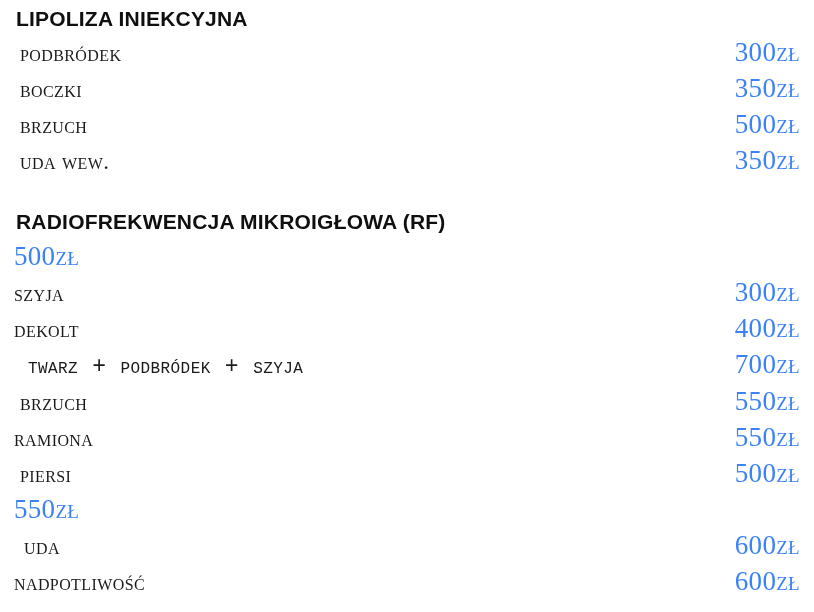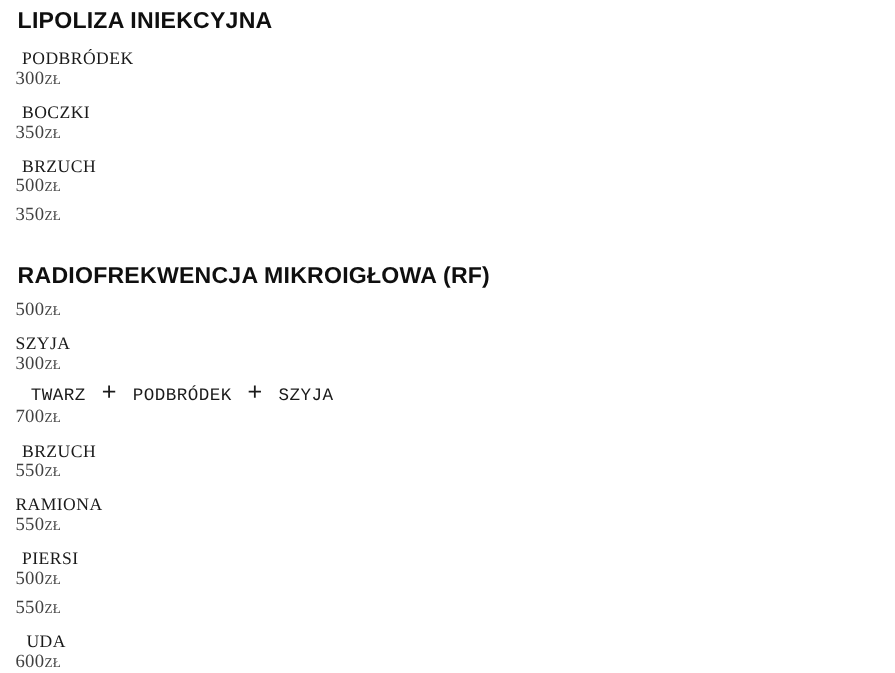--- a/index.html
+++ b/index.html
@@ -35,38 +35,37 @@
   }
   .rows {
     display: block;
   }
   .row {
     display: flex;
     align-items: baseline;
     justify-content: space-between;
     line-height: 1.0;
     padding: 4px 0 5px 0;
-    flex-direction: column;
   }
   .item {
     font-family: "Liberation Serif", serif;
     font-size: 23px;
     font-variant: small-caps;
     text-transform: lowercase;
     letter-spacing: 0.4px;
     color: #1a1a1a;
     white-space: nowrap;
   }
   .price {
     font-family: "Liberation Serif", serif;
-    font-size: 17px;
+    font-size: 27px;
     font-variant: small-caps;
     text-transform: lowercase;
     letter-spacing: 0.3px;
-    color: #404040;
+    color: #3b82f6;
     white-space: nowrap;
     text-align: center;
   }
   .indent-1 { padding-left: 6px; }
   .indent-2 { padding-left: 10px; }
   .indent-3 { padding-left: 14px; font-family: Liberation Mono, monospace; }
   .gap { height: 30px; }
 </style>
 </head>
 <body>
@@ -86,20 +85,21 @@
         <span class="item indent-1">Boczki</span>
         <span class="price">350zł</span>
       </div>
 
       <div class="row">
         <span class="item indent-1">Brzuch</span>
         <span class="price">500zł</span>
       </div>
 
       <div class="row">
+        <span class="item indent-1">Uda wew.</span>
         <span class="price">350zł</span>
       </div>
 
     </div>
   </div>
 
   <div class="gap"></div>
 
   <div class="section">
     <div class="section-title">RADIOFREKWENCJA MIKROIGŁOWA (RF)</div>
@@ -107,20 +107,24 @@
 
       <div class="row">
         <span class="price">500zł</span>
       </div>
 
       <div class="row">
         <span class="item">Szyja</span>
         <span class="price">300zł</span>
       </div>
 
+      <div class="row">
+        <span class="item">Dekolt</span>
+        <span class="price">400zł</span>
+      </div>
 
       <div class="row">
         <span class="item indent-3">Twarz + podbródek + szyja</span>
         <span class="price">700zł</span>
       </div>
 
 
       <div class="row">
         <span class="item indent-1">Brzuch</span>
         <span class="price">550zł</span>
@@ -140,19 +144,20 @@
       <div class="row">
         <span class="price">550zł</span>
       </div>
 
       <div class="row">
         <span class="item indent-2">Uda</span>
         <span class="price">600zł</span>
       </div>
 
       <div class="row">
+        <span class="item">Nadpotliwość</span>
         <span class="price">600zł</span>
       </div>
 
     </div>
   </div>
 
 </div>
 
 </body></html>

